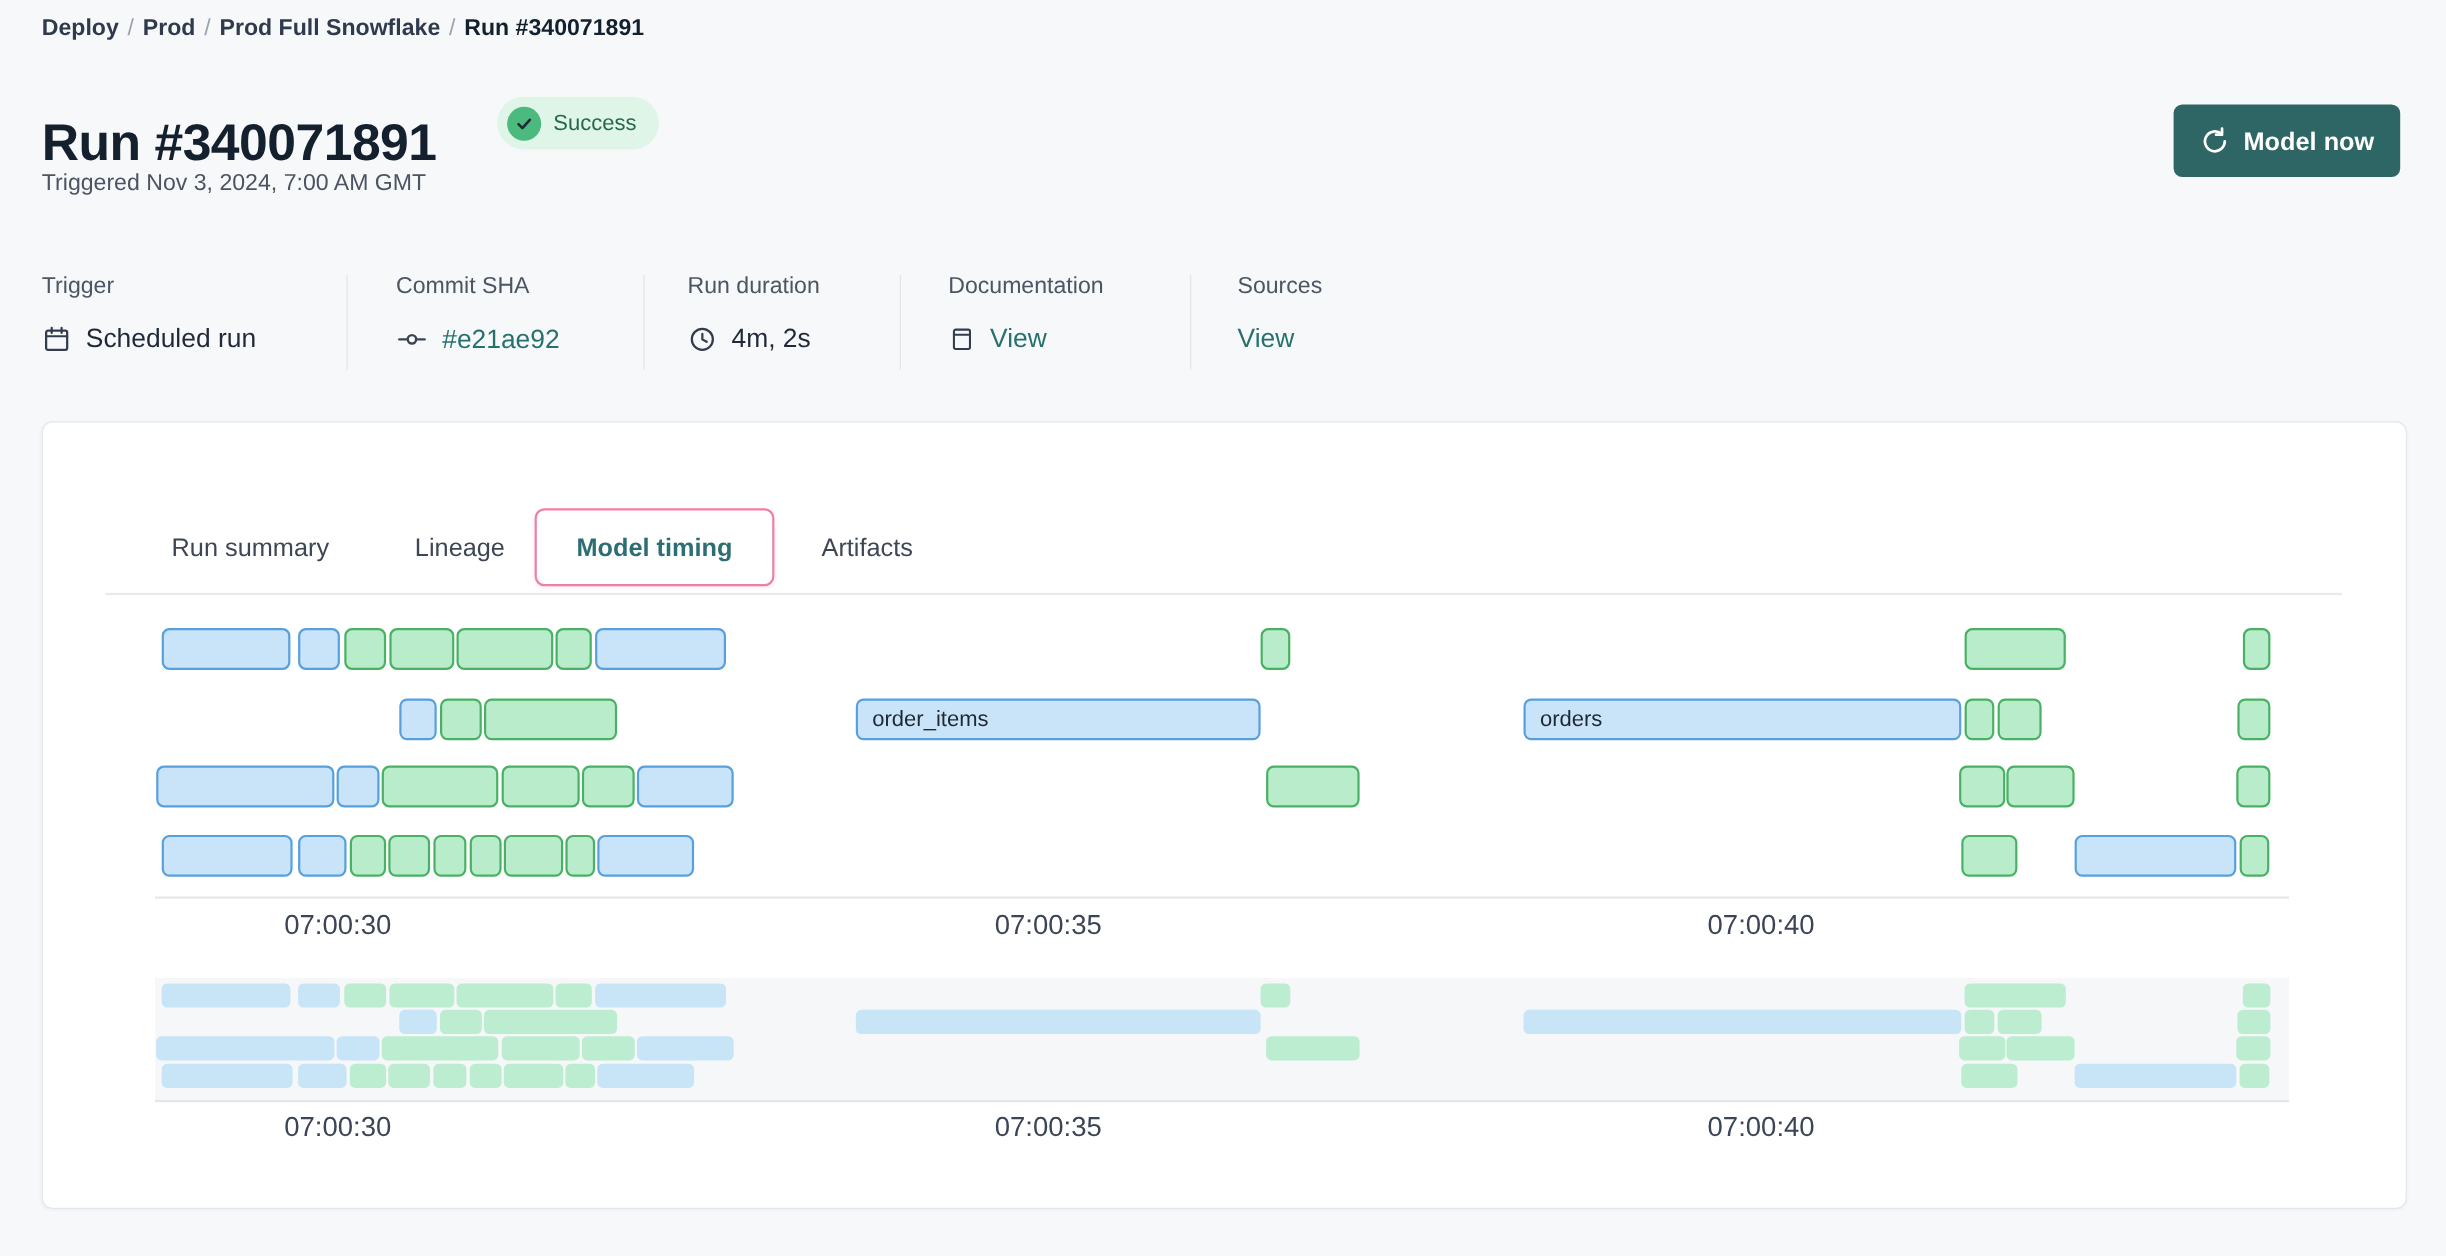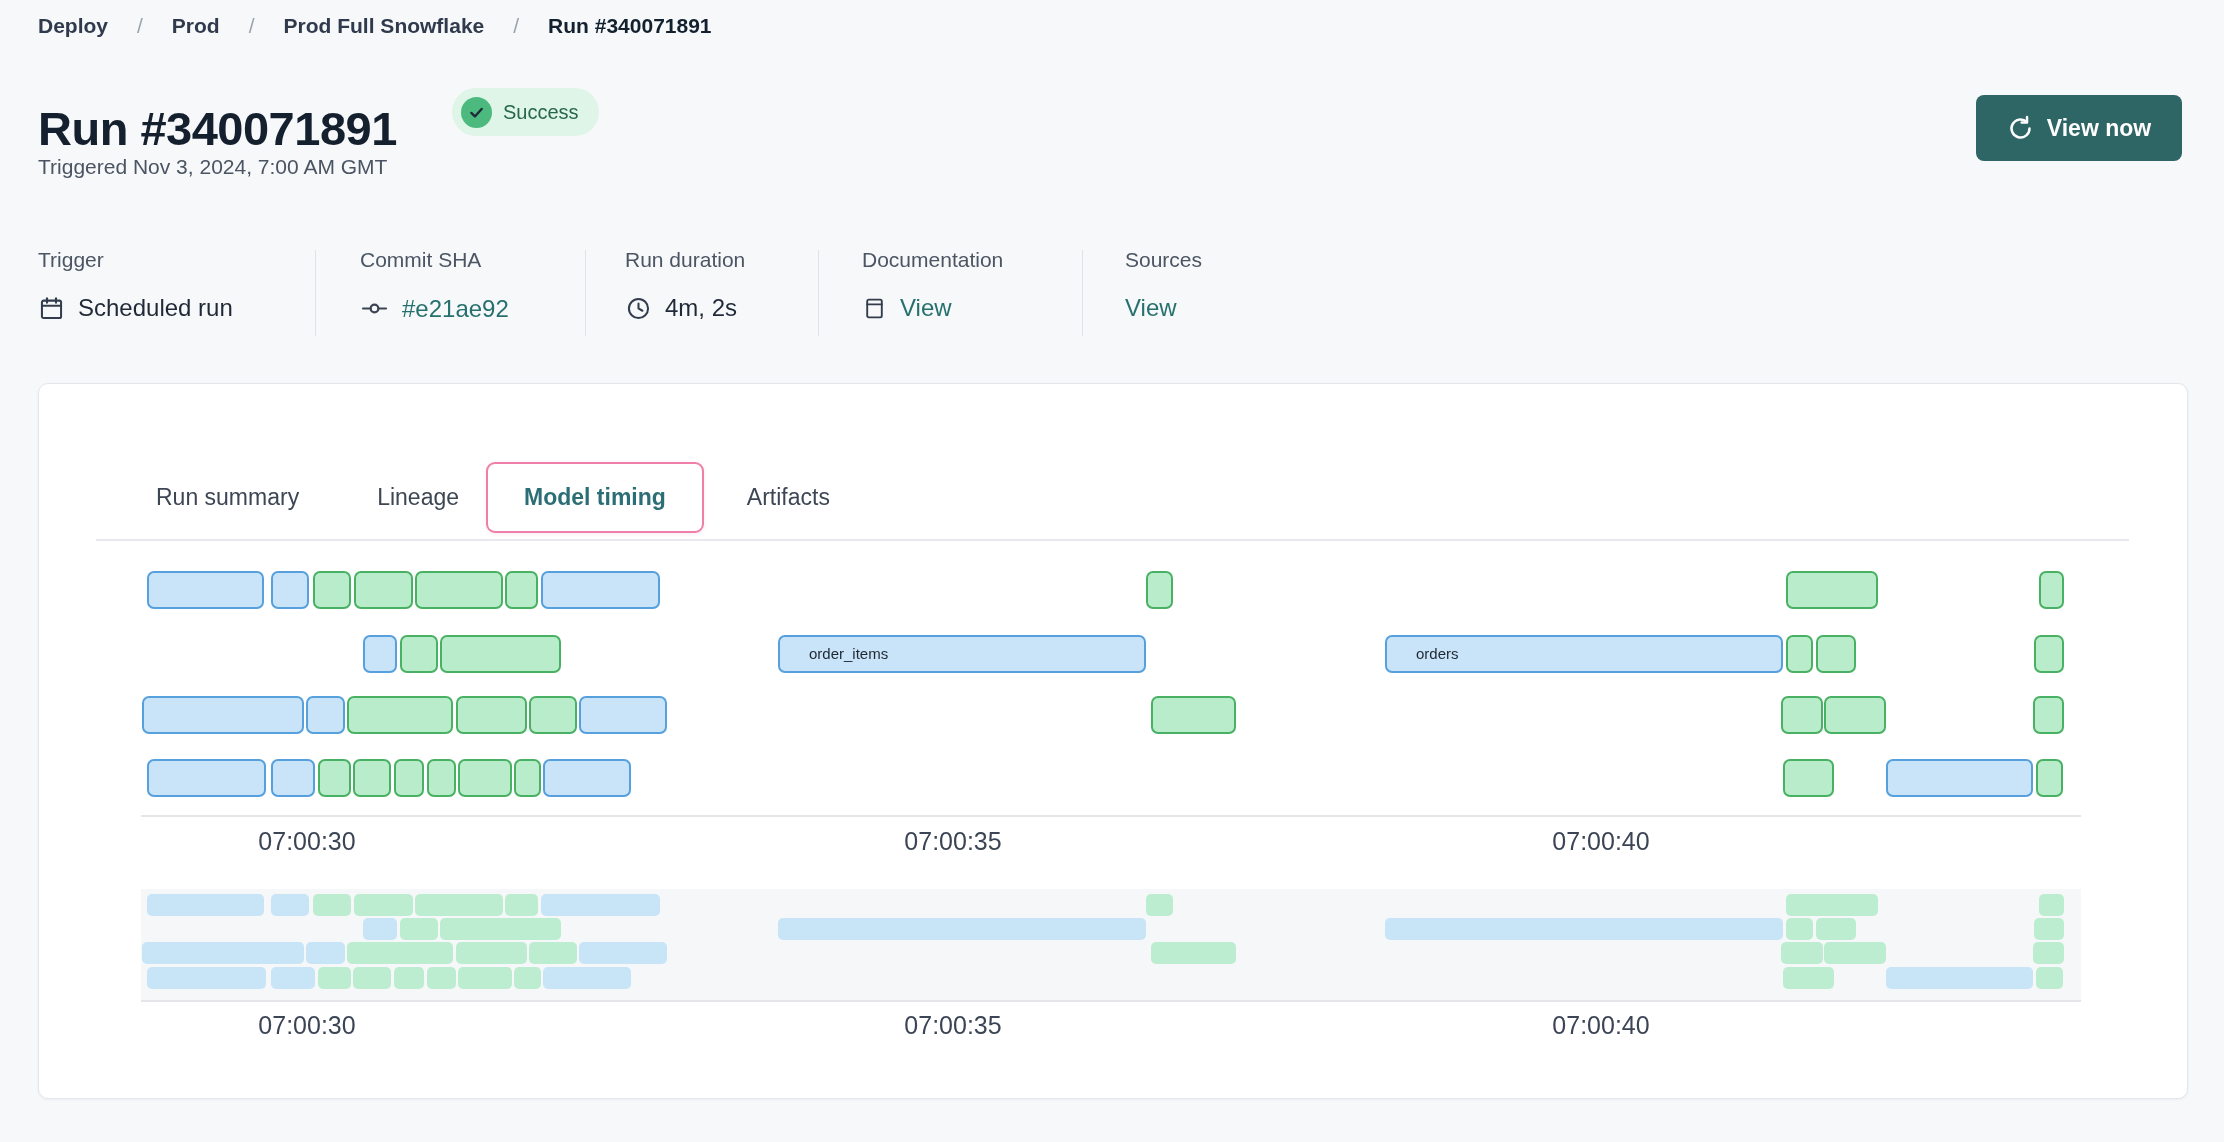--- a/index.html
+++ b/index.html
@@ -1,19 +1,19 @@
 <!DOCTYPE html>
 <html><head>
 <meta charset="utf-8">
 <style>
   html,body{margin:0;padding:0;background:#f7f8fa;font-family:"Liberation Sans",sans-serif;}
   .page{position:relative;width:2224px;height:1142px;background:#f7f8fa;overflow:hidden;}
 
   
-  .breadcrumb{position:absolute;left:38px;top:14px;display:flex;align-items:flex-end;gap:29px;font-size:21px;font-weight:700;color:#2f3a4c;}
+  .breadcrumb{position:absolute;left:38px;top:14px;display:flex;align-items:flex-end;gap:8px;font-size:21px;font-weight:700;color:#2f3a4c;}
   .breadcrumb .sep{color:#9aa3b0;font-weight:400;}
   .breadcrumb .crumb{cursor:pointer;}
   .breadcrumb .crumb.current{color:#13202e;}
 
   
   .run-title{position:absolute;left:38px;top:70px;font-size:47px;font-weight:700;color:#14202e;letter-spacing:-0.5px;}
   .status-badge{position:absolute;left:452px;top:88px;height:48px;display:inline-flex;align-items:center;gap:11px;background:#def5e8;border-radius:24px;padding:0 20px 0 9px;}
   .status-circle{width:31px;height:31px;border-radius:50%;background:#4cba7e;display:flex;align-items:center;justify-content:center;}
   .status-label{font-size:20px;color:#276749;}
   .triggered{position:absolute;left:38px;top:155px;font-size:21px;color:#4a5462;}
@@ -40,21 +40,21 @@
 
   
   .chart{position:absolute;left:102px;top:177px;width:1940px;height:300px;}
   .minimap{position:absolute;left:102px;top:505px;width:1940px;height:150px;}
   .mini-band{position:absolute;left:0;top:0;width:1940px;height:111px;background:#f6f7f9;}
   .axis-line{position:absolute;left:0;width:1940px;height:2px;background:#e4e6ea;}
   .tick-label{position:absolute;transform:translateX(-50%);font-size:25px;color:#3b4555;white-space:nowrap;}
   .bar{position:absolute;box-sizing:border-box;border-radius:7px;height:38px;overflow:hidden;cursor:pointer;}
   .bar.blue{background:#c9e4f8;border:2px solid #57a0de;}
   .bar.green{background:#b9eccb;border:2px solid #49b163;}
-  .bar .bar-label{display:block;font-size:15px;color:#1f2733;line-height:34px;padding-left:29px;white-space:nowrap;}
+  .bar .bar-label{display:block;font-size:20px;color:#1f2733;line-height:34px;padding-left:13px;white-space:nowrap;}
   .bar.mini{height:22px;border:none;border-radius:5px;}
   .bar.mini.blue{background:#c8e4f7;}
   .bar.mini.green{background:#bcedd0;}
 
   svg{display:block;}
 </style>
 </head>
 <body>
 
 <div class="page">
@@ -82,21 +82,21 @@
 
   <div class="triggered">Triggered Nov 3, 2024, 7:00 AM GMT</div>
 
   <button class="rerun-btn">
     <span>
       <svg width="27" height="27" viewBox="0 0 24 24" fill="none" stroke="#ffffff" stroke-width="2.2" stroke-linecap="round">
         <path d="M20 12a8 8 0 1 1-2.5-5.8"></path>
         <polyline points="17.8,1.8 17.8,6.6 13,6.6" stroke-linejoin="round"></polyline>
       </svg>
     </span>
-    <span>View now</span>
+    <span>Model now</span>
   </button>
 
   <div id="meta-row">
       <div class="meta-col" style="left: 38px;">
         <div class="meta-label">Trigger</div>
         <div class="meta-value">
           <span>
             <svg width="27" height="27" viewBox="0 0 24 24" fill="none" stroke="#323c4c" stroke-width="1.8" stroke-linecap="round">
               <rect x="3.5" y="5" width="17" height="15.5" rx="1.5"></rect>
               <line x1="8" y1="2.8" x2="8" y2="6.8"></line>

